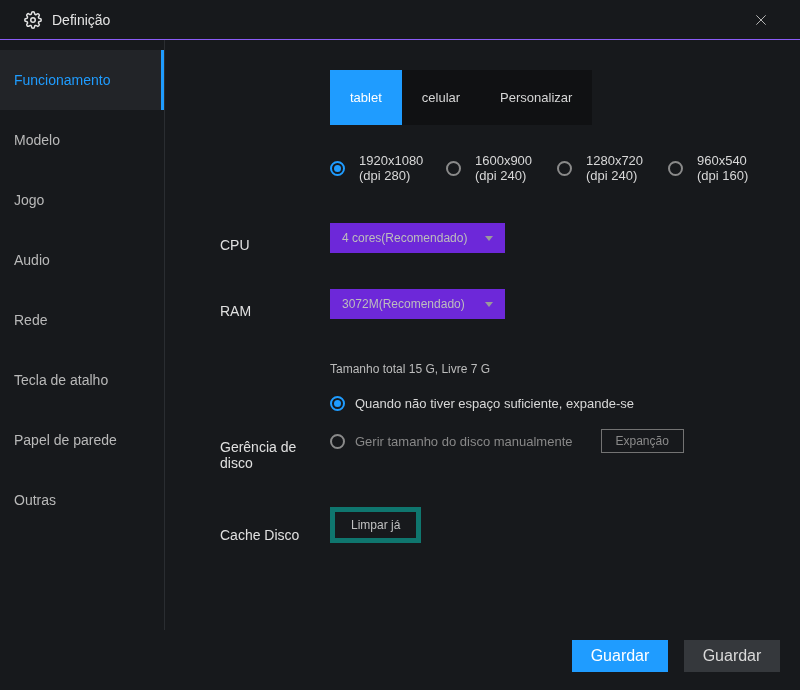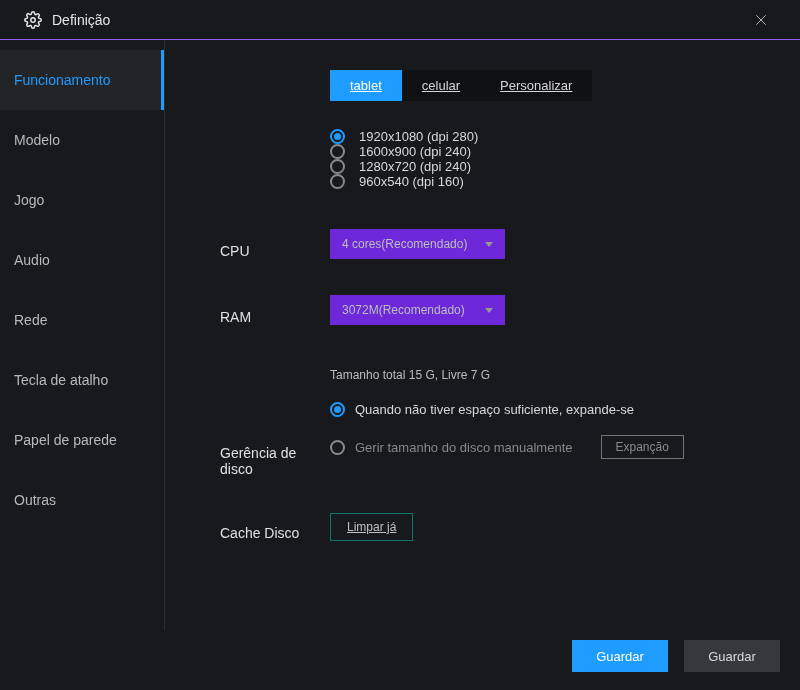--- a/index.html
+++ b/index.html
@@ -67,35 +67,34 @@
     padding: 30px 40px 20px 55px;
     overflow: auto;
   }
   .seg-tabs {
     display: inline-flex;
     background: #101113;
     margin-left: 110px;
     margin-bottom: 28px;
   }
   .seg-tab {
-    padding: 8px 20px;
+    padding: 20px 20px;
     font-size: 13px;
     color: #d6d6d6;
     cursor: pointer;
-    text-decoration: underline;
   }
   .seg-tab.active {
     background: #1f9cff;
     color: #fff;
   }
   .radio-group {
     margin-left: 110px;
     display: flex;
-    flex-direction: column;
-    gap: 0;
+    flex-direction: row;
+    gap: 14px;
     margin-bottom: 40px;
   }
   .radio-row {
     display: flex;
     align-items: center;
     gap: 14px;
     cursor: pointer;
   }
   .radio {
     width: 15px; height: 15px;
@@ -152,39 +151,38 @@
   .expand-btn {
     border: 1px solid #737373;
     color: #8a8a8a;
     padding: 4px 14px;
     font-size: 12px;
     margin-left: 18px;
     background: transparent;
     cursor: pointer;
   }
   .clear-btn {
-    border: 1px solid #0f766e;
+    border: 5px solid #0f766e;
     color: #c0c0c0;
     padding: 6px 16px;
     font-size: 12px;
     background: transparent;
     cursor: pointer;
-    text-decoration: underline;
   }
   .footer {
     position: absolute;
     bottom: 18px;
     right: 20px;
     display: flex;
     gap: 16px;
   }
   .btn {
     width: 96px; height: 32px;
     display: flex; align-items: center; justify-content: center;
-    font-size: 13px;
+    font-size: 16px;
     cursor: pointer;
   }
   .btn-primary { background: #1f9cff; color: #fff; }
   .btn-secondary { background: #35383c; color: #d9d9d9; }
 </style>
 </head>
 <body>
 
 <div class="titlebar">
   <span class="title-icon">

